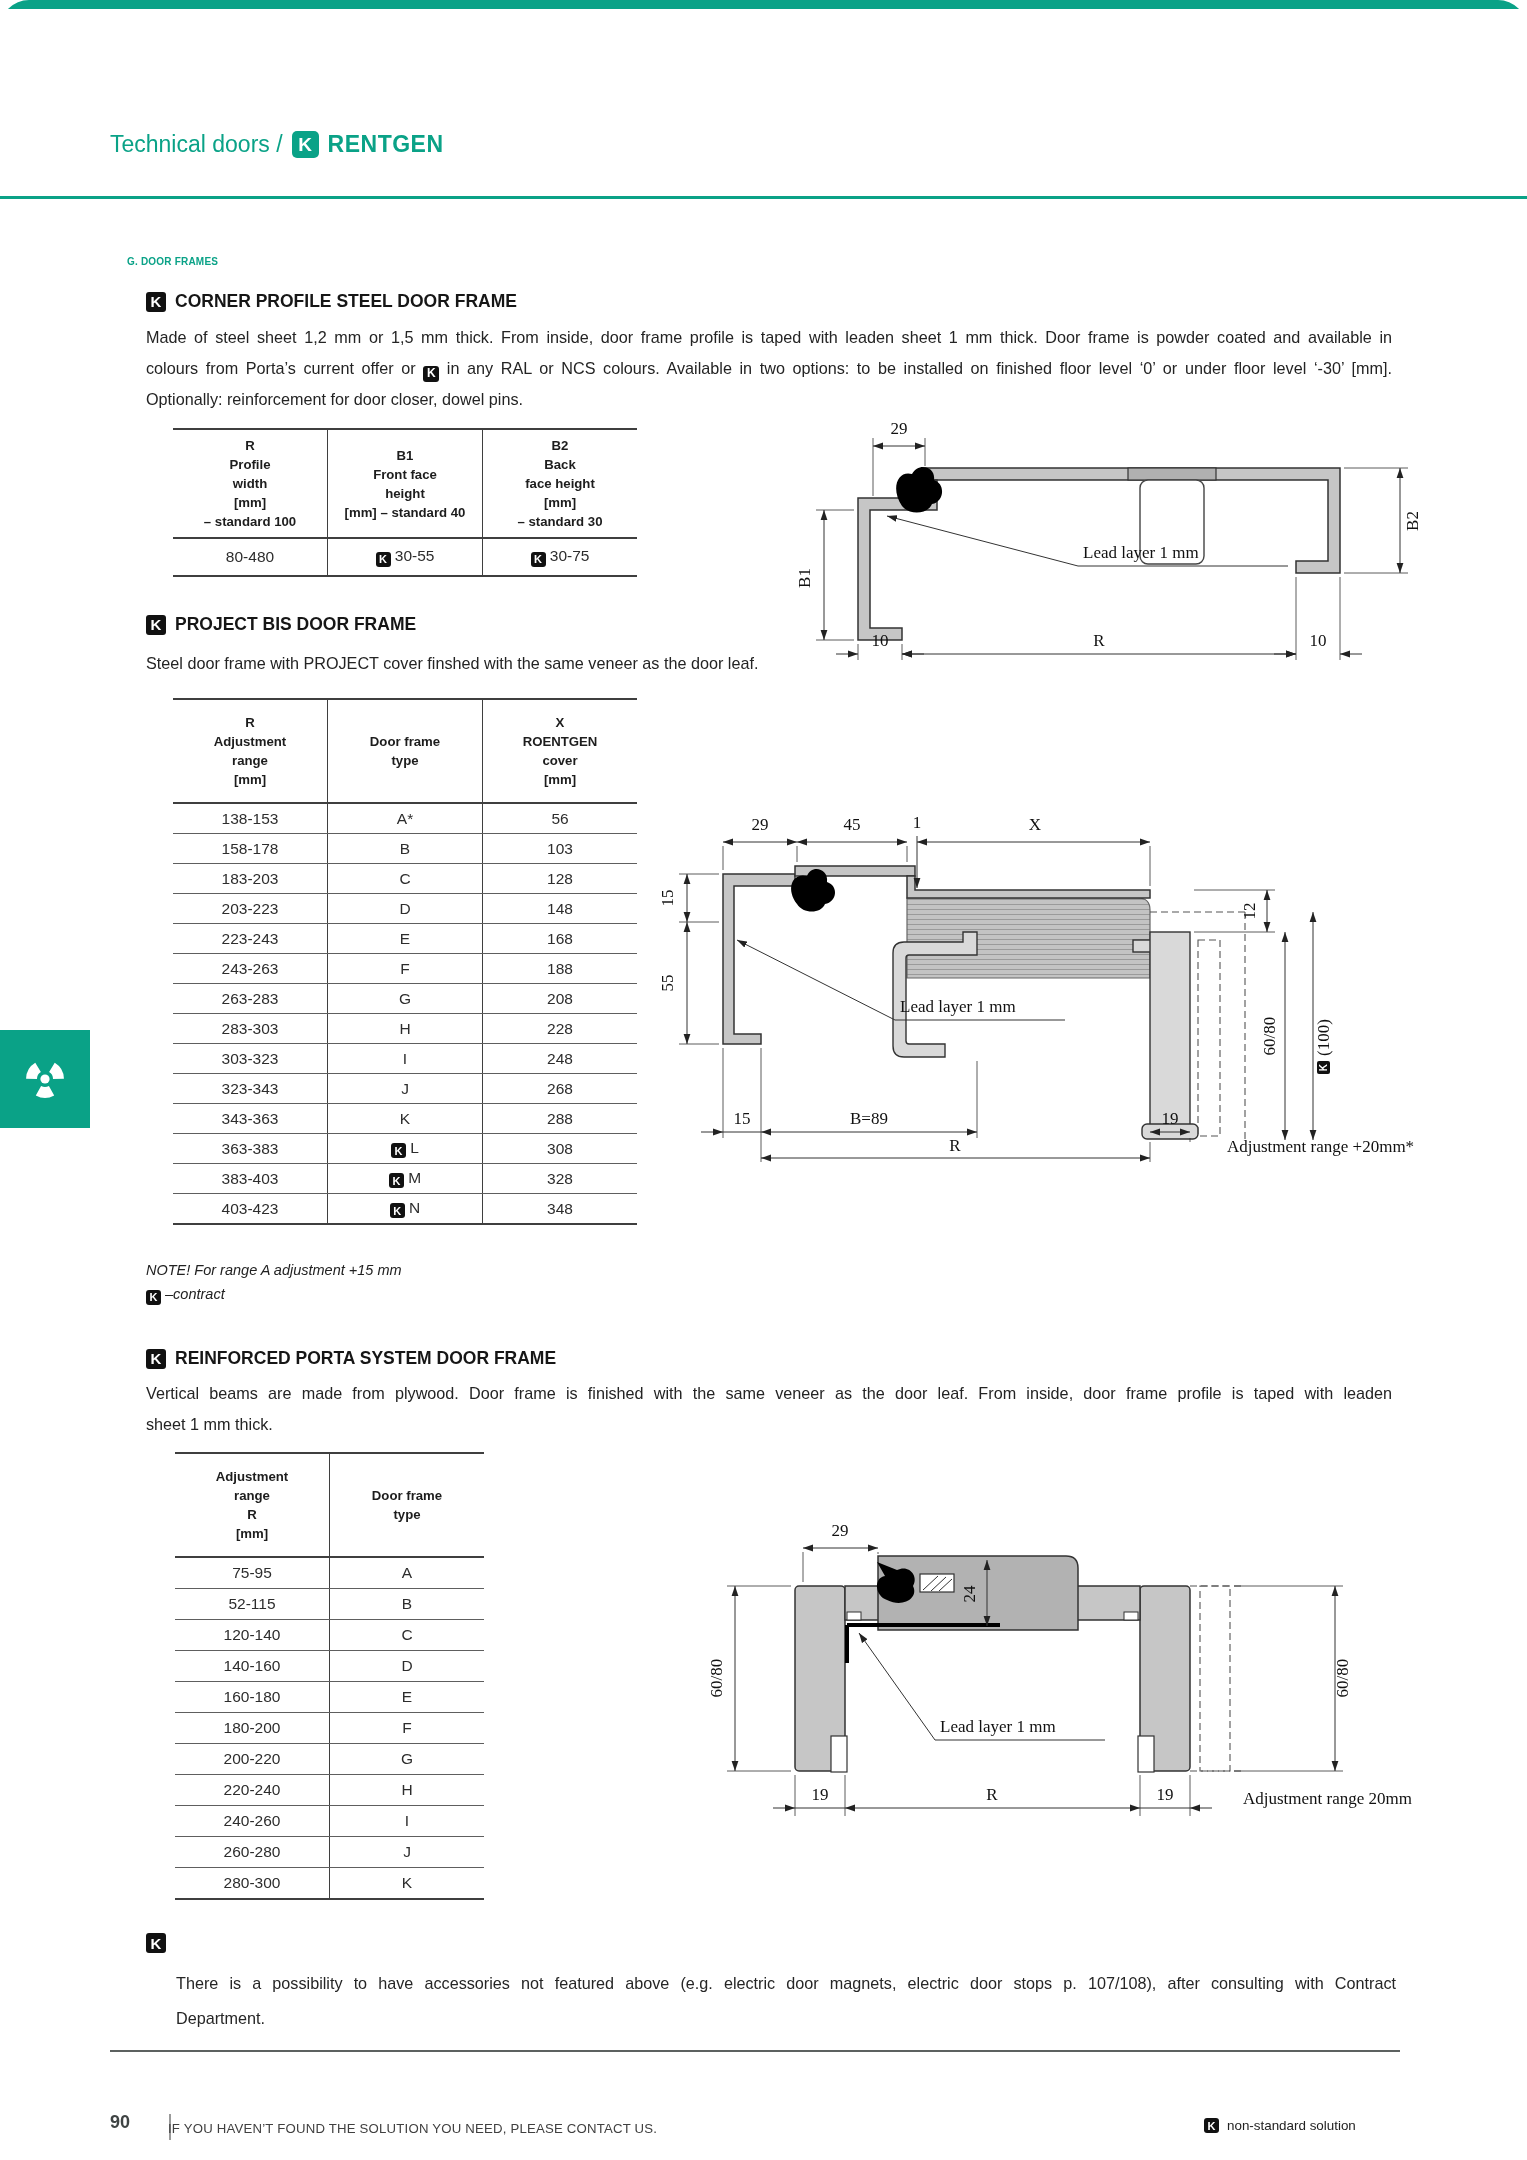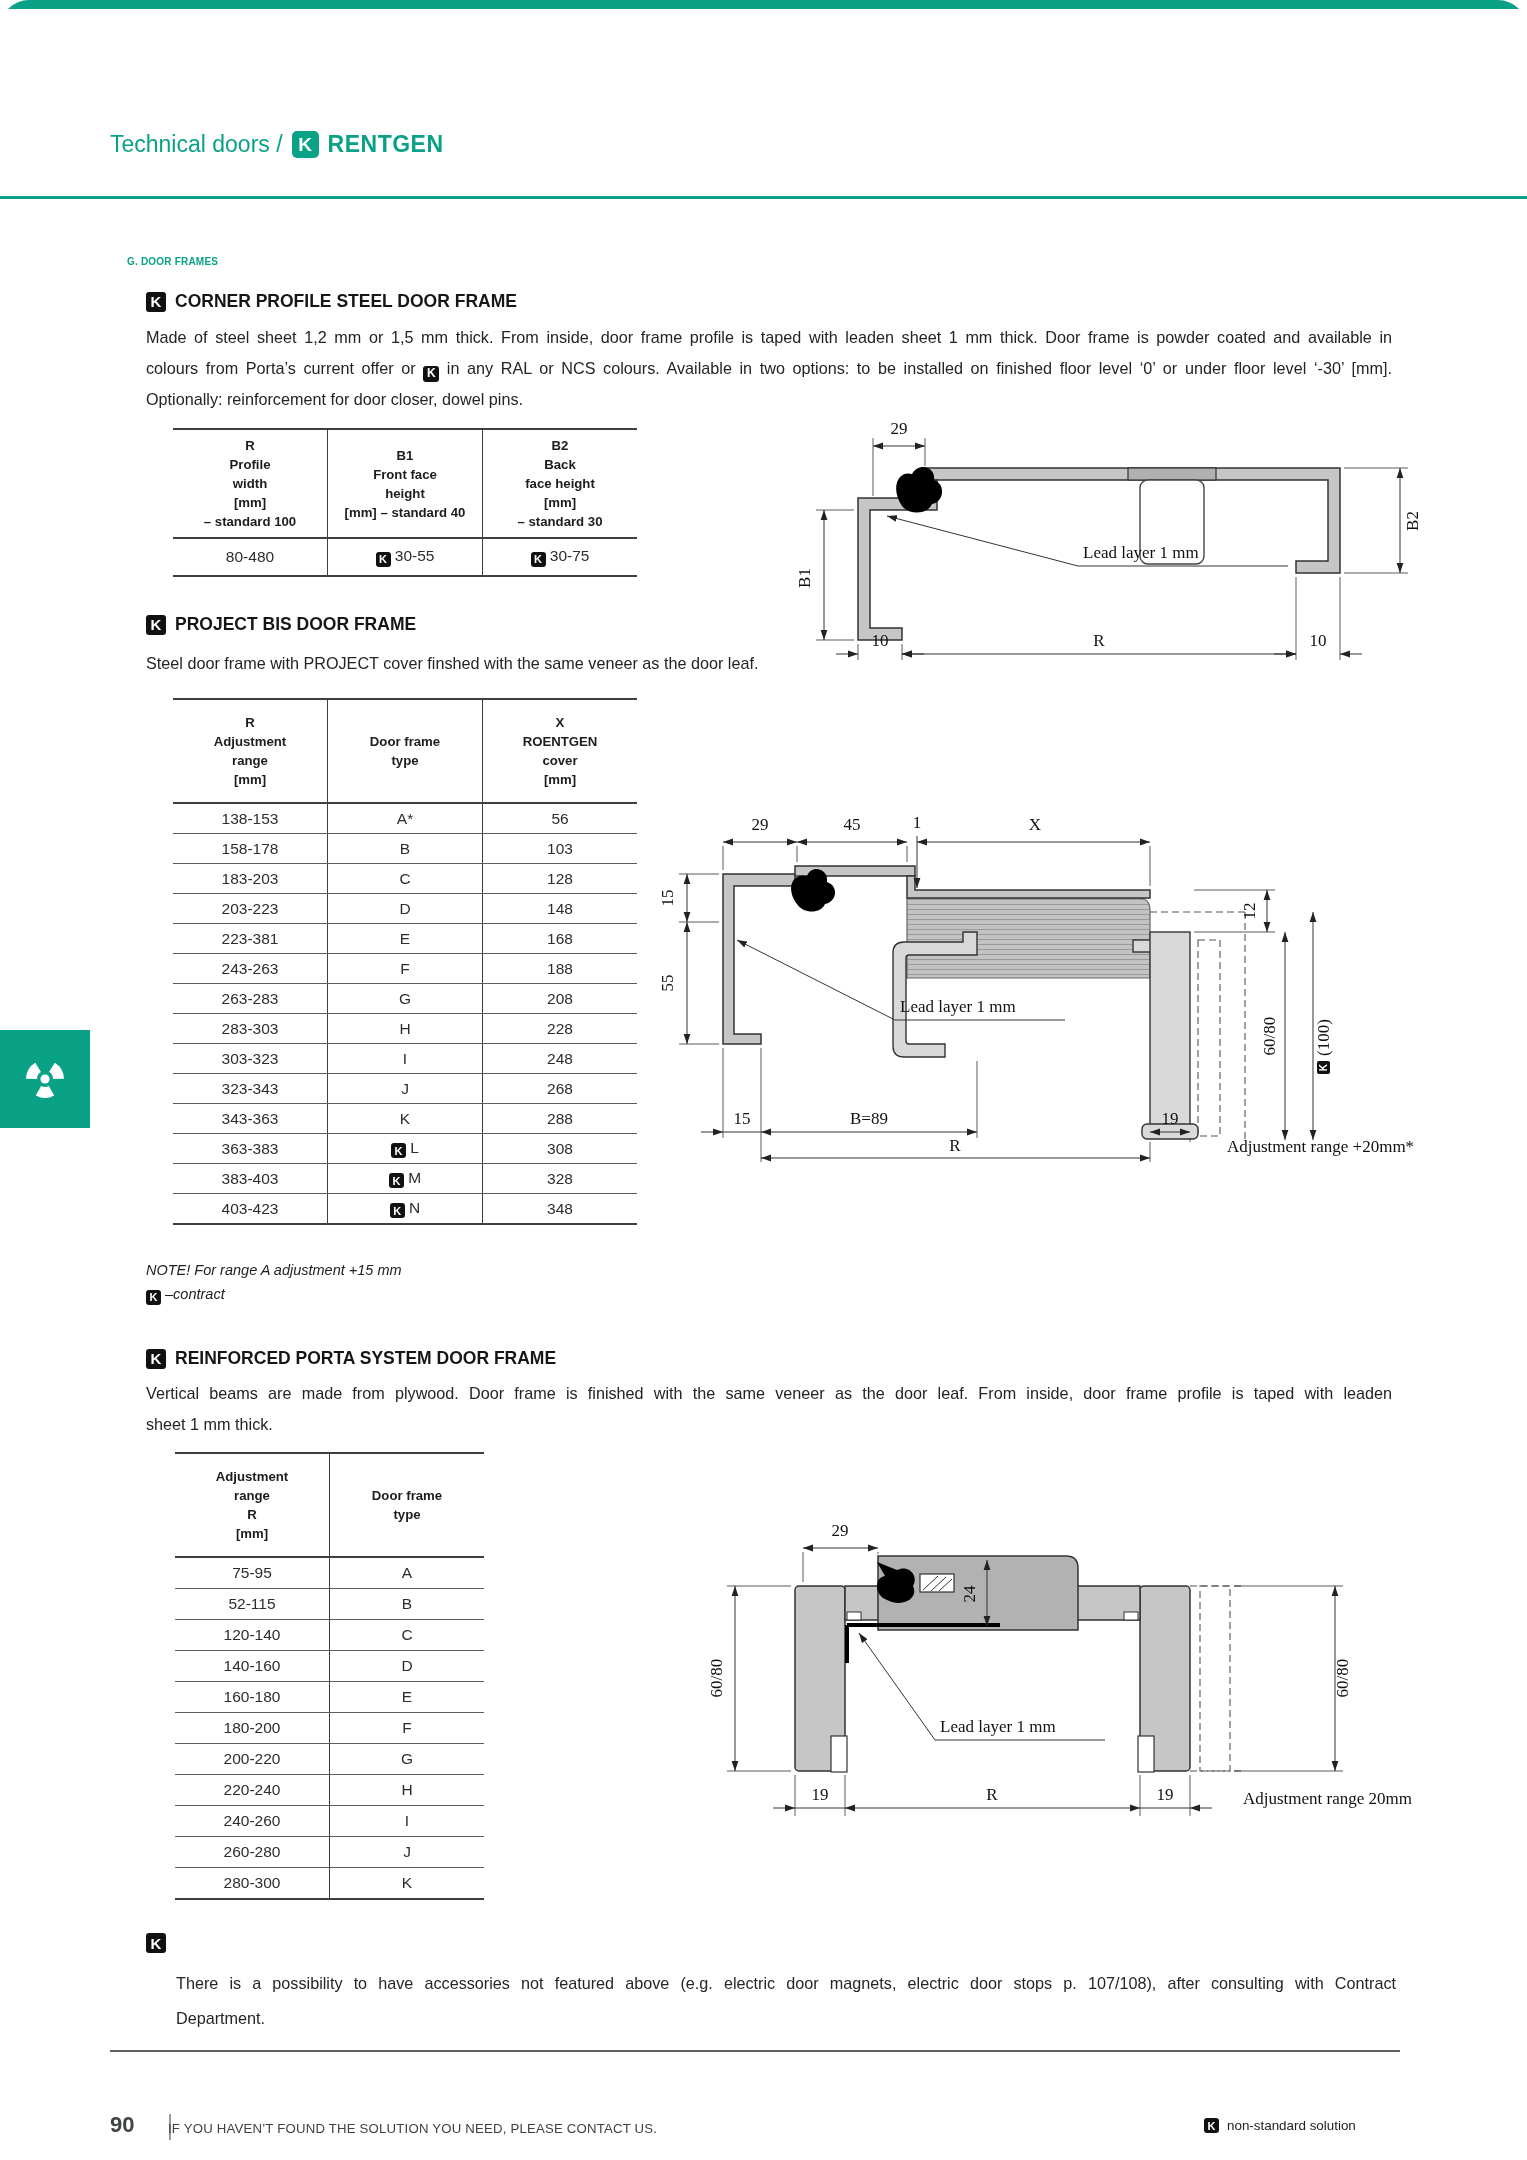--- a/index.html
+++ b/index.html
@@ -38,21 +38,21 @@
   .t3 th{font-size:13.2px;line-height:19px;padding:13px 2px;}
   .t3 td{height:28px;}
   .note{position:absolute;left:146px;top:1258px;font-style:italic;font-size:14.5px;line-height:24px;color:#222;}
   .note .kicon{font-style:normal;}
   .radtab{position:absolute;left:0;top:1030px;width:90px;height:98px;background:var(--teal);
           display:flex;align-items:center;justify-content:center;}
   .accnote{position:absolute;left:146px;top:1926px;width:1250px;font-size:16.2px;line-height:35px;}
   .accnote .txt{margin-left:30px;margin-top:40px;}
   .accnote .icon-abs{position:absolute;left:0;top:7px;}
   .foot-rule{position:absolute;left:110px;top:2050px;width:1290px;height:2px;background:#5c6160;}
-  .pagenum{position:absolute;left:110px;top:2112px;font-size:22px;font-weight:700;color:#3f4444;}
+  .pagenum{position:absolute;left:110px;top:2112px;font-size:18px;font-weight:700;color:#3f4444;}
   .foot-div{position:absolute;left:169px;top:2114px;width:2px;height:26px;background:#9a9a9a;}
   .foot-contact{position:absolute;left:168px;top:2121px;font-size:13.2px;color:#404040;letter-spacing:.2px;}
   .foot-right{position:absolute;left:1204px;top:2118px;display:flex;align-items:center;gap:8px;font-size:13.4px;color:#222;}
   svg .dm{font-family:"Liberation Serif",serif;font-size:17px;fill:#111;}
   svg .dim{stroke:#333;stroke-width:1;fill:none;}
   svg .ext{stroke:#333;stroke-width:.8;fill:none;}
   svg .steel{fill:#c6c6c6;stroke:#333;stroke-width:1.5;}
   svg .steel2{fill:#d9d9d9;stroke:#333;stroke-width:1.4;}
   svg .dash{stroke:#555;stroke-width:1.1;stroke-dasharray:7 4;fill:none;}
   svg .lead{stroke:#000;stroke-width:4;fill:none;}
@@ -196,21 +196,21 @@
           <td>183-203</td>
           <td>C</td>
           <td>128</td>
         </tr>
         <tr>
           <td>203-223</td>
           <td>D</td>
           <td>148</td>
         </tr>
         <tr>
-          <td>223-381</td>
+          <td>223-243</td>
           <td>E</td>
           <td>168</td>
         </tr>
         <tr>
           <td>243-263</td>
           <td>F</td>
           <td>188</td>
         </tr>
         <tr>
           <td>263-283</td>

